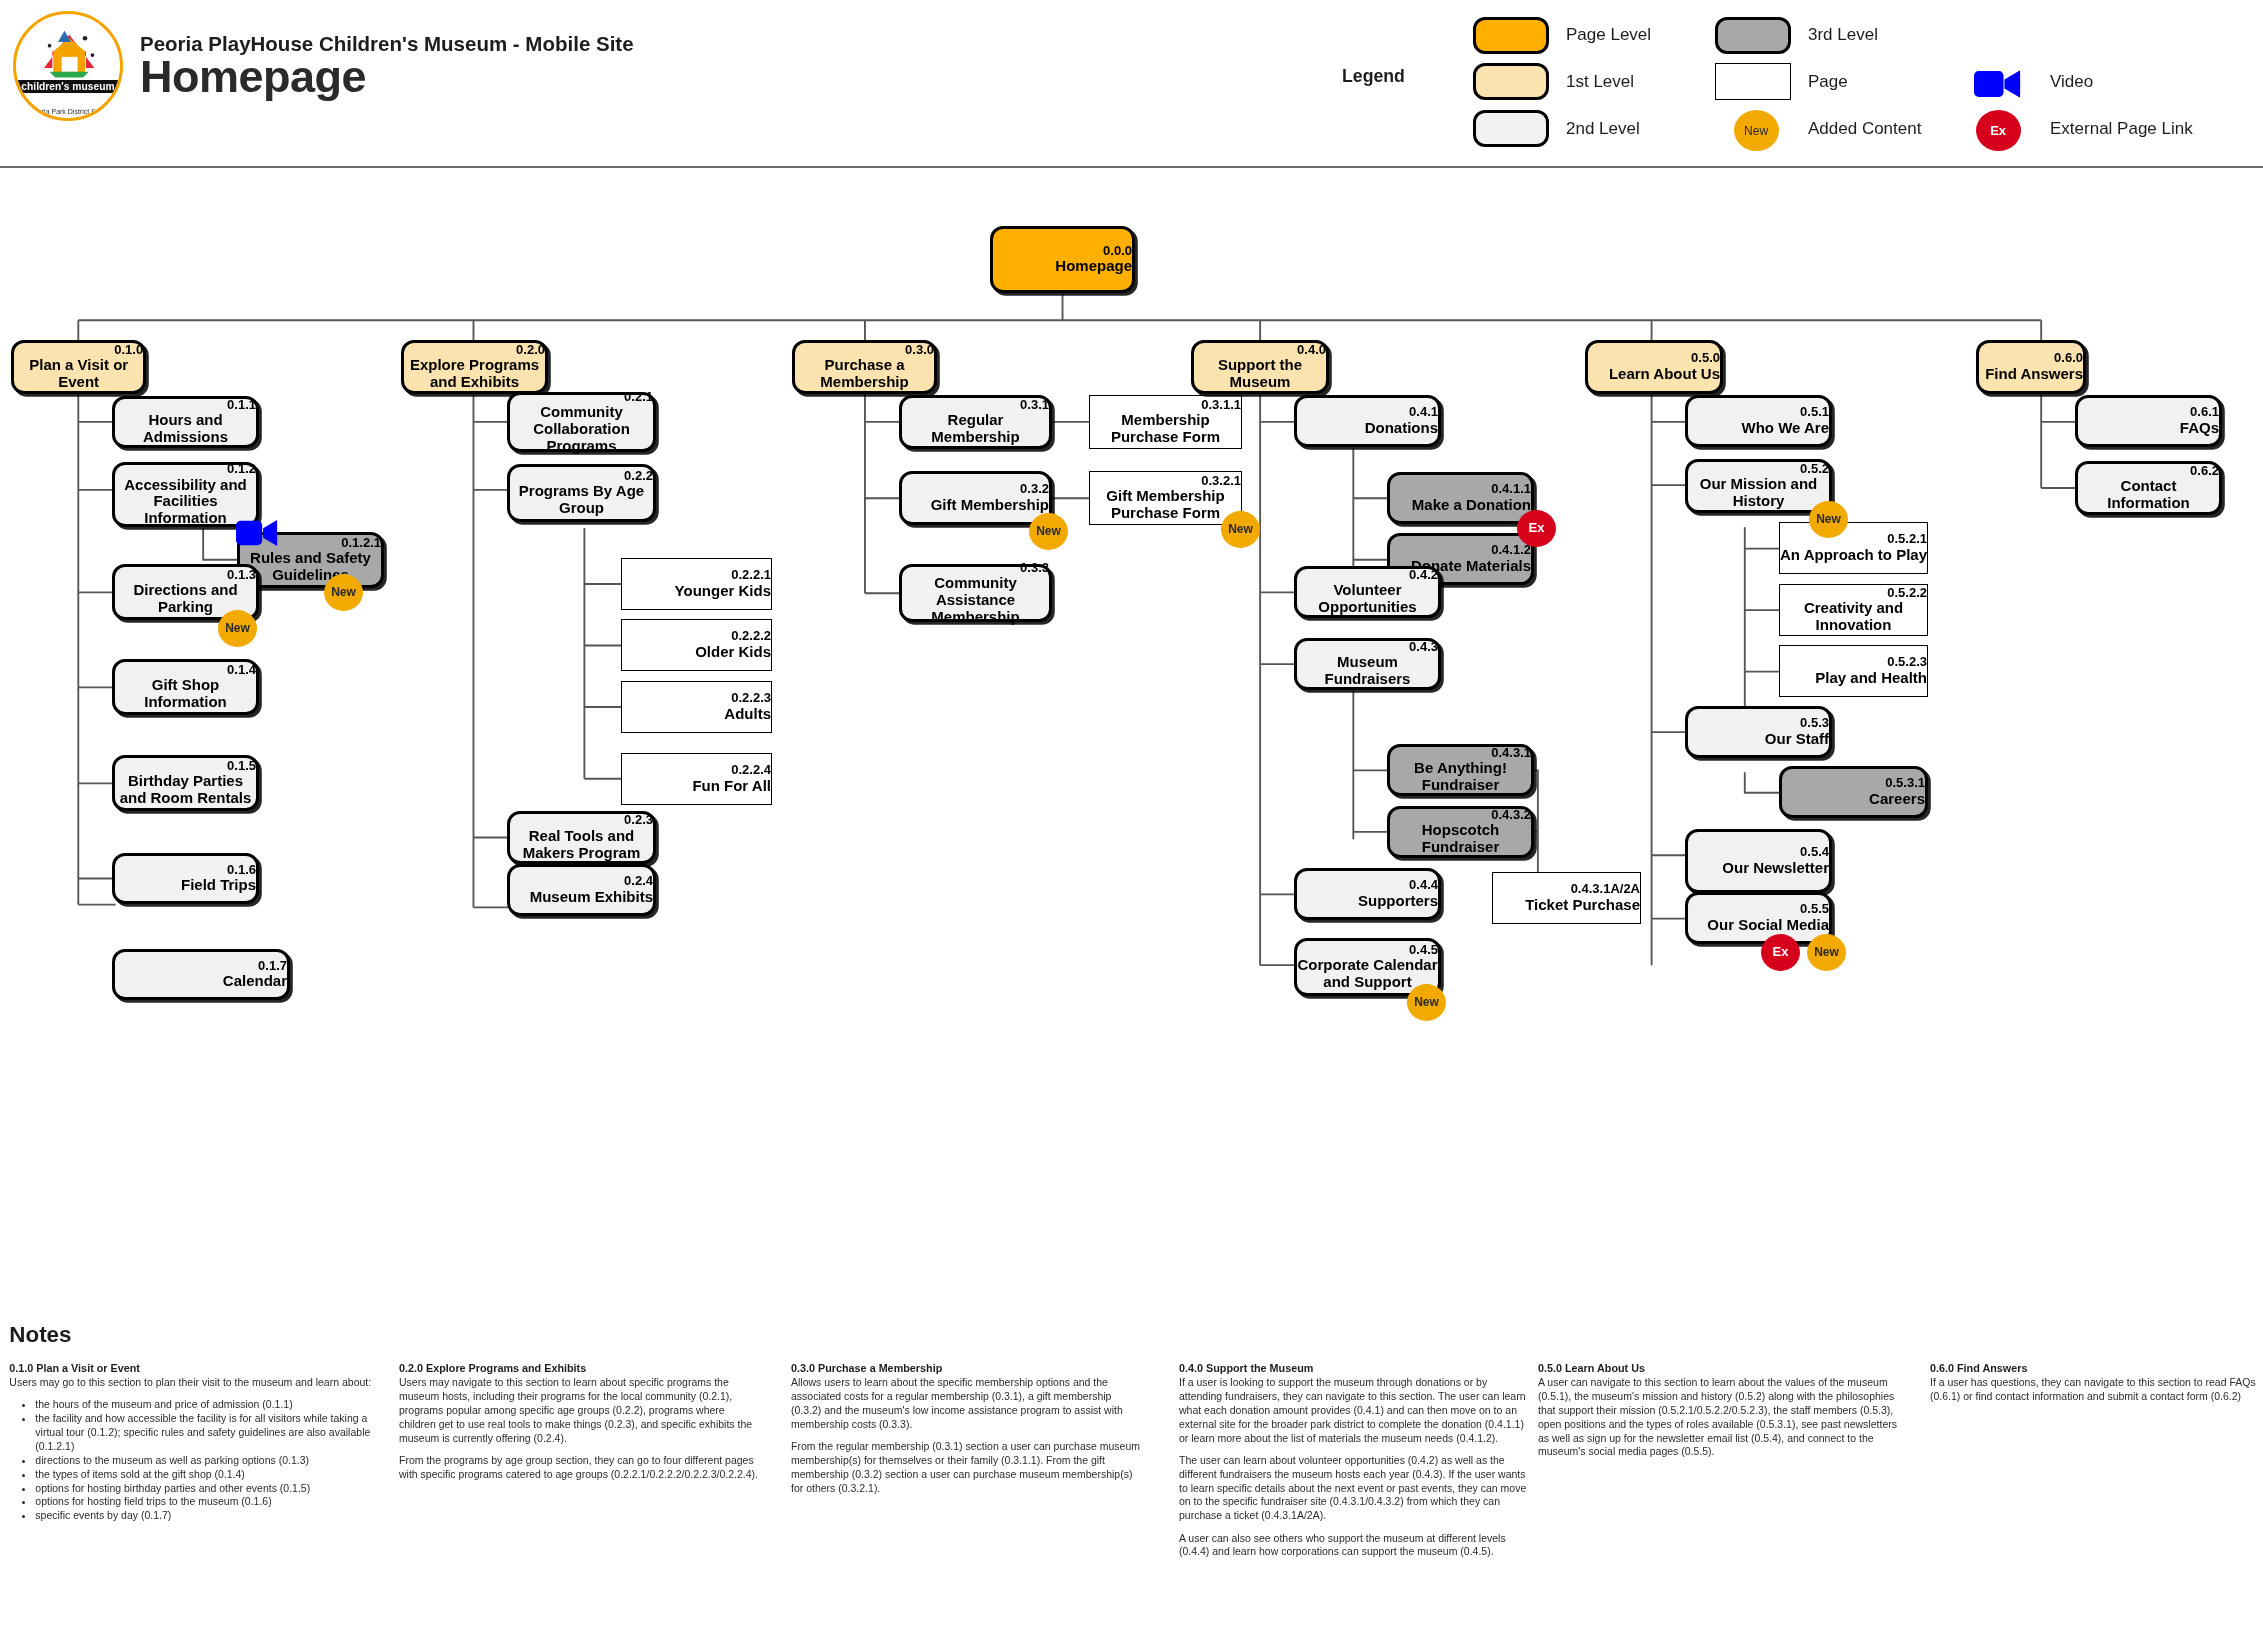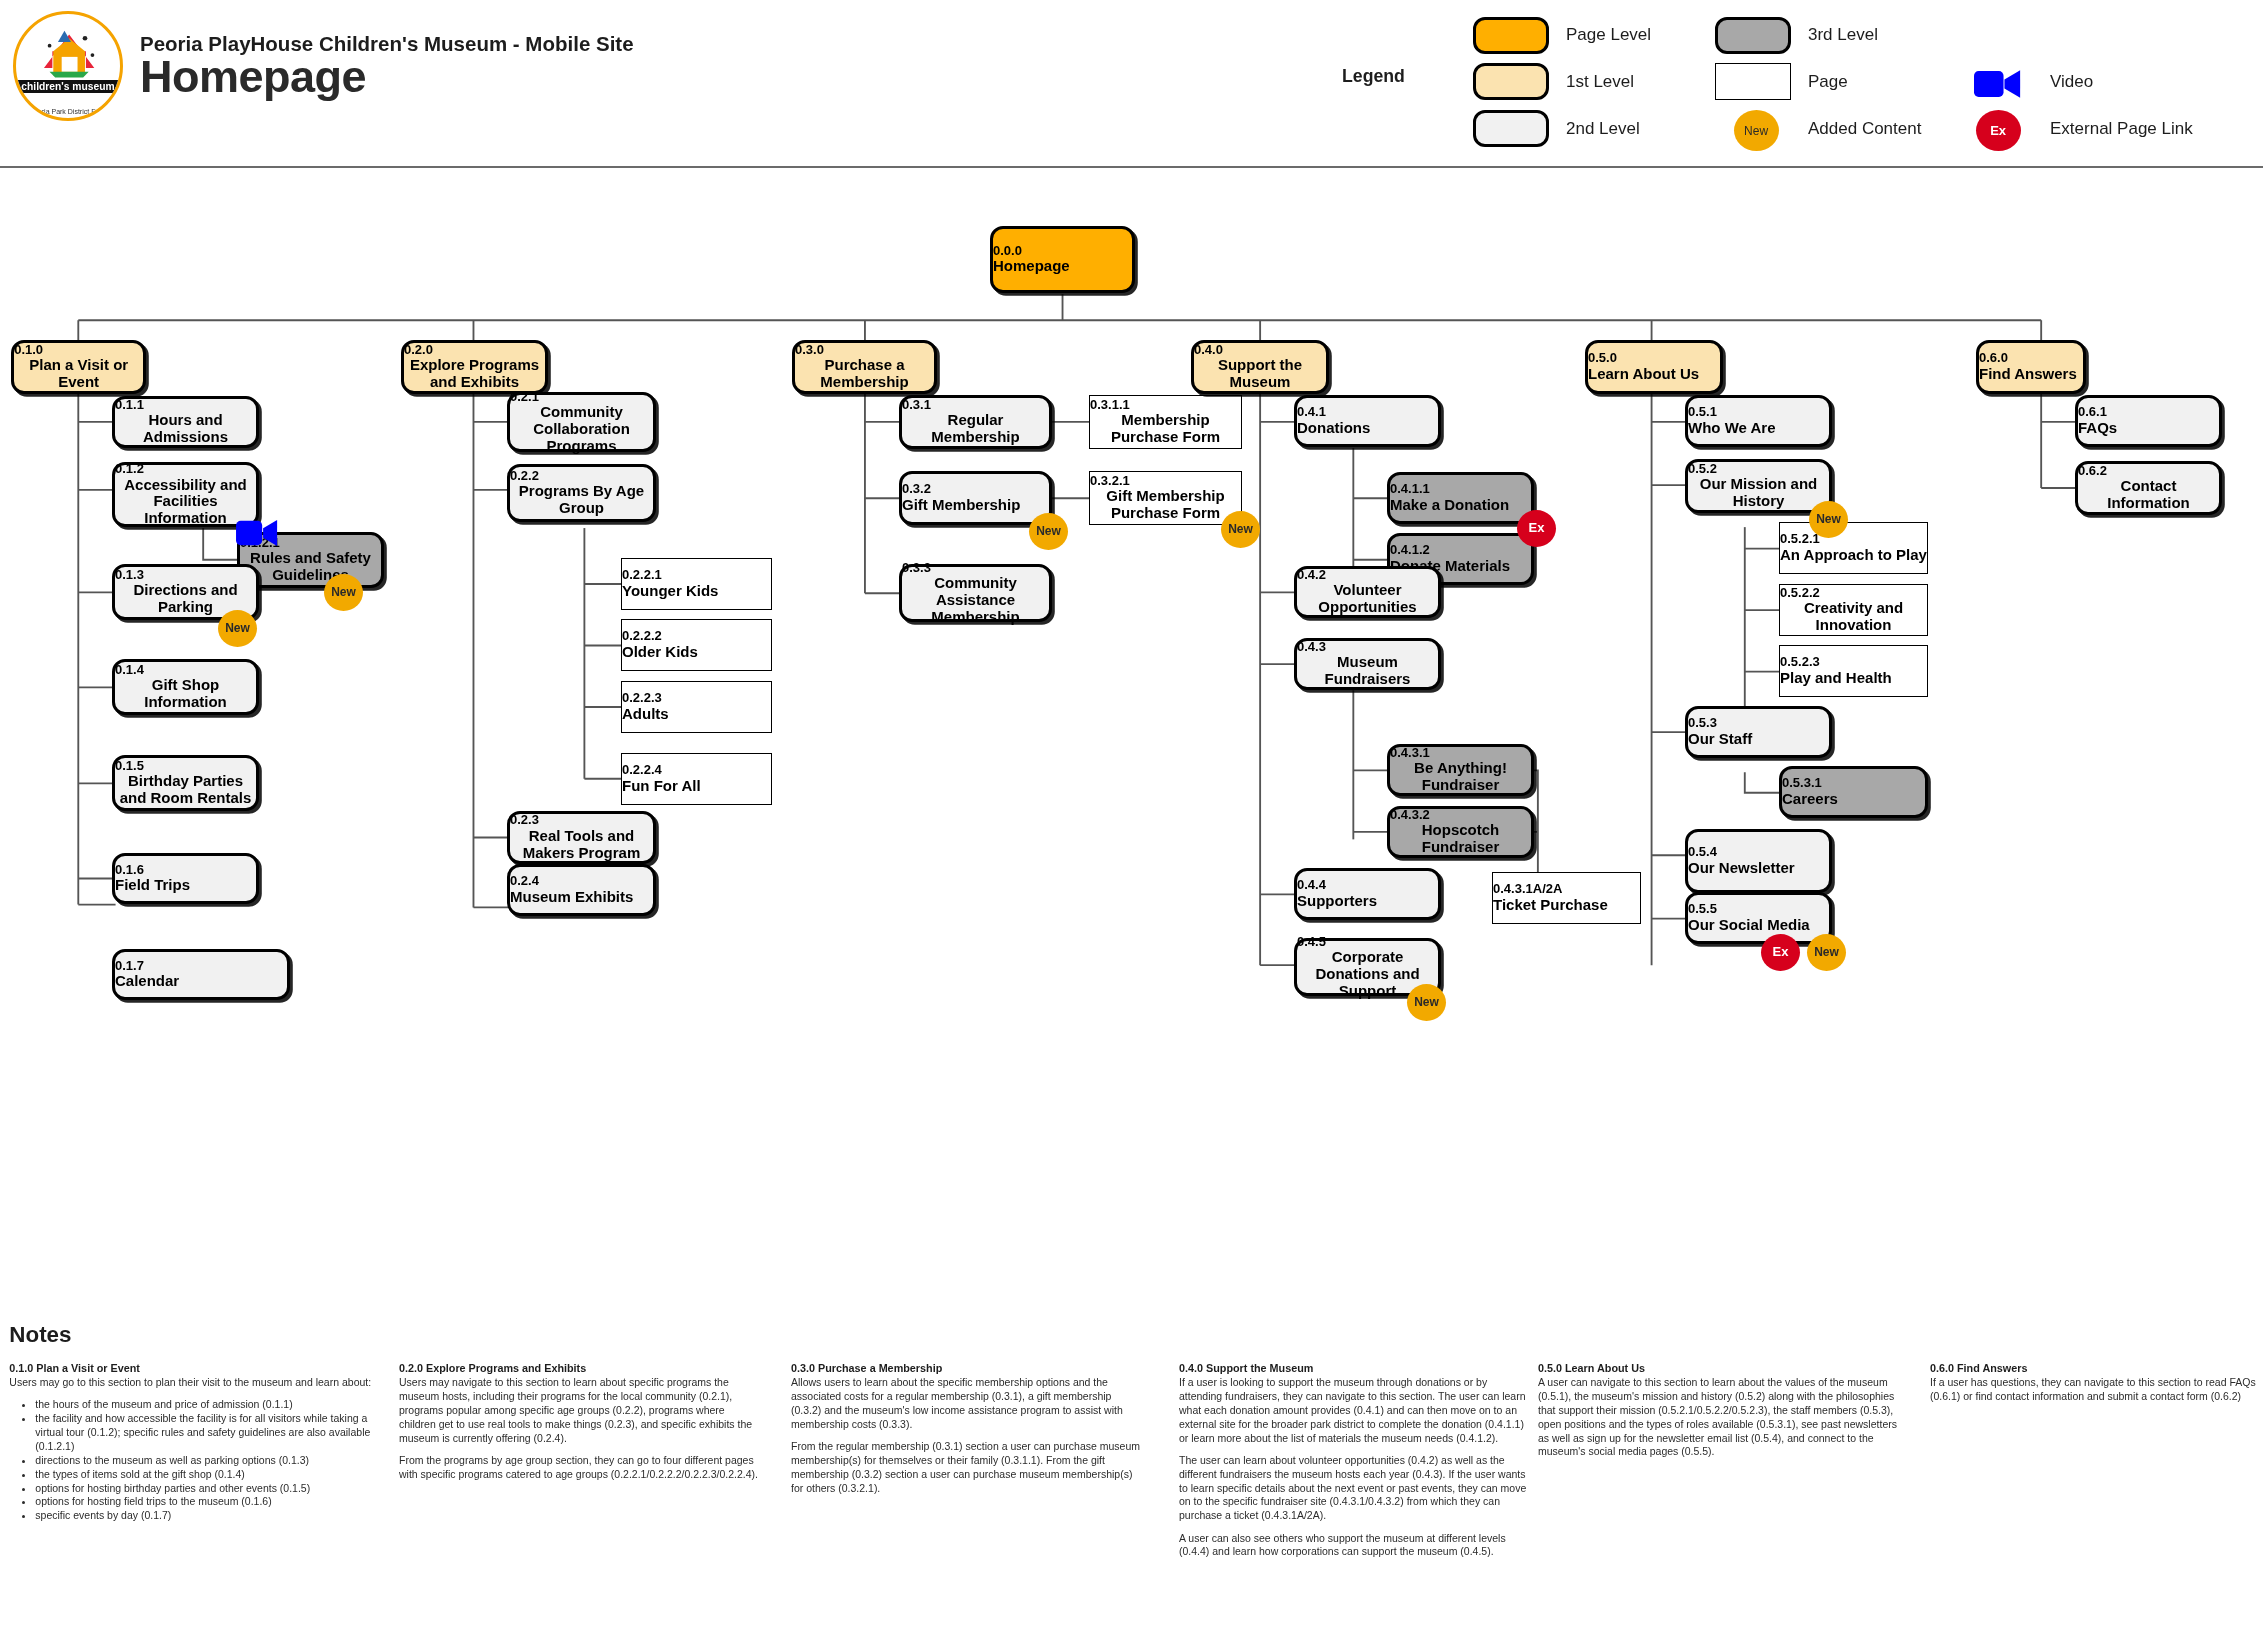--- a/index.html
+++ b/index.html
@@ -42,21 +42,21 @@
                 background:#F2A900; display:flex; align-items:center; justify-content:center;
                 font-size:12px; color:#2a2a2a; }
   .lg-ellipse.red { background:#D6001C; color:#fff; font-weight:bold; font-size:13px; }
   .lg-video { position:absolute; left:17px; top:7.5px; width:48px; height:30px; }
 
   
   #diagram { position:absolute; left:0; top:168px; width:2263px; height:1147px; }
   svg#connectors { position:absolute; left:0; top:0; width:2263px; height:1147px; pointer-events:none; }
 
   .node { position:absolute; border:3.7px solid #000; border-radius:13px;
-          display:flex; flex-direction:column; align-items:flex-start; justify-content:center;
+          display:flex; flex-direction:column; align-items:flex-end; justify-content:center;
           text-align:center; font-weight:bold; line-height:1.12; color:#000;
           box-shadow:2.8px 2.8px 0 rgba(0,0,0,0.85); }
   .node .num { font-size:13px; font-weight:bold; }
   .node .ttl { font-size:15px; font-weight:bold; }
 
   .lvl-page  { background:#FFAF00; }      
   .lvl-1     { background:#FBE3B0; }      
   .lvl-2     { background:#F1F1F1; }      
   .lvl-3     { background:#A8A8A8; }      
   .lvl-pg    { background:#FFFFFF; border-radius:0; border-width:1.9px; box-shadow:none; }
@@ -379,21 +379,21 @@
   <div class="node lvl-pg" style="left:1492px; top:704px; width:149px; height:52px;">
     <span class="num">0.4.3.1A/2A</span>
     <span class="ttl">Ticket Purchase</span>
   </div>
   <div class="node lvl-2" style="left:1294px; top:700px; width:147px; height:52px;">
     <span class="num">0.4.4</span>
     <span class="ttl">Supporters</span>
   </div>
   <div class="node lvl-2" style="left:1294px; top:770px; width:147px; height:58px;">
     <span class="num">0.4.5</span>
-    <span class="ttl">Corporate Donations and Support</span>
+    <span class="ttl">Corporate Calendar and Support</span>
     <div class="badge new" style="left:110px; top:43px;">New</div>
   </div>
 
   <div class="node lvl-1" style="left:1585px; top:172px; width:138px; height:54px;">
     <span class="num">0.5.0</span>
     <span class="ttl">Learn About Us</span>
   </div>
   <div class="node lvl-2" style="left:1685px; top:227px; width:147px; height:52px;">
     <span class="num">0.5.1</span>
     <span class="ttl">Who We Are</span>

